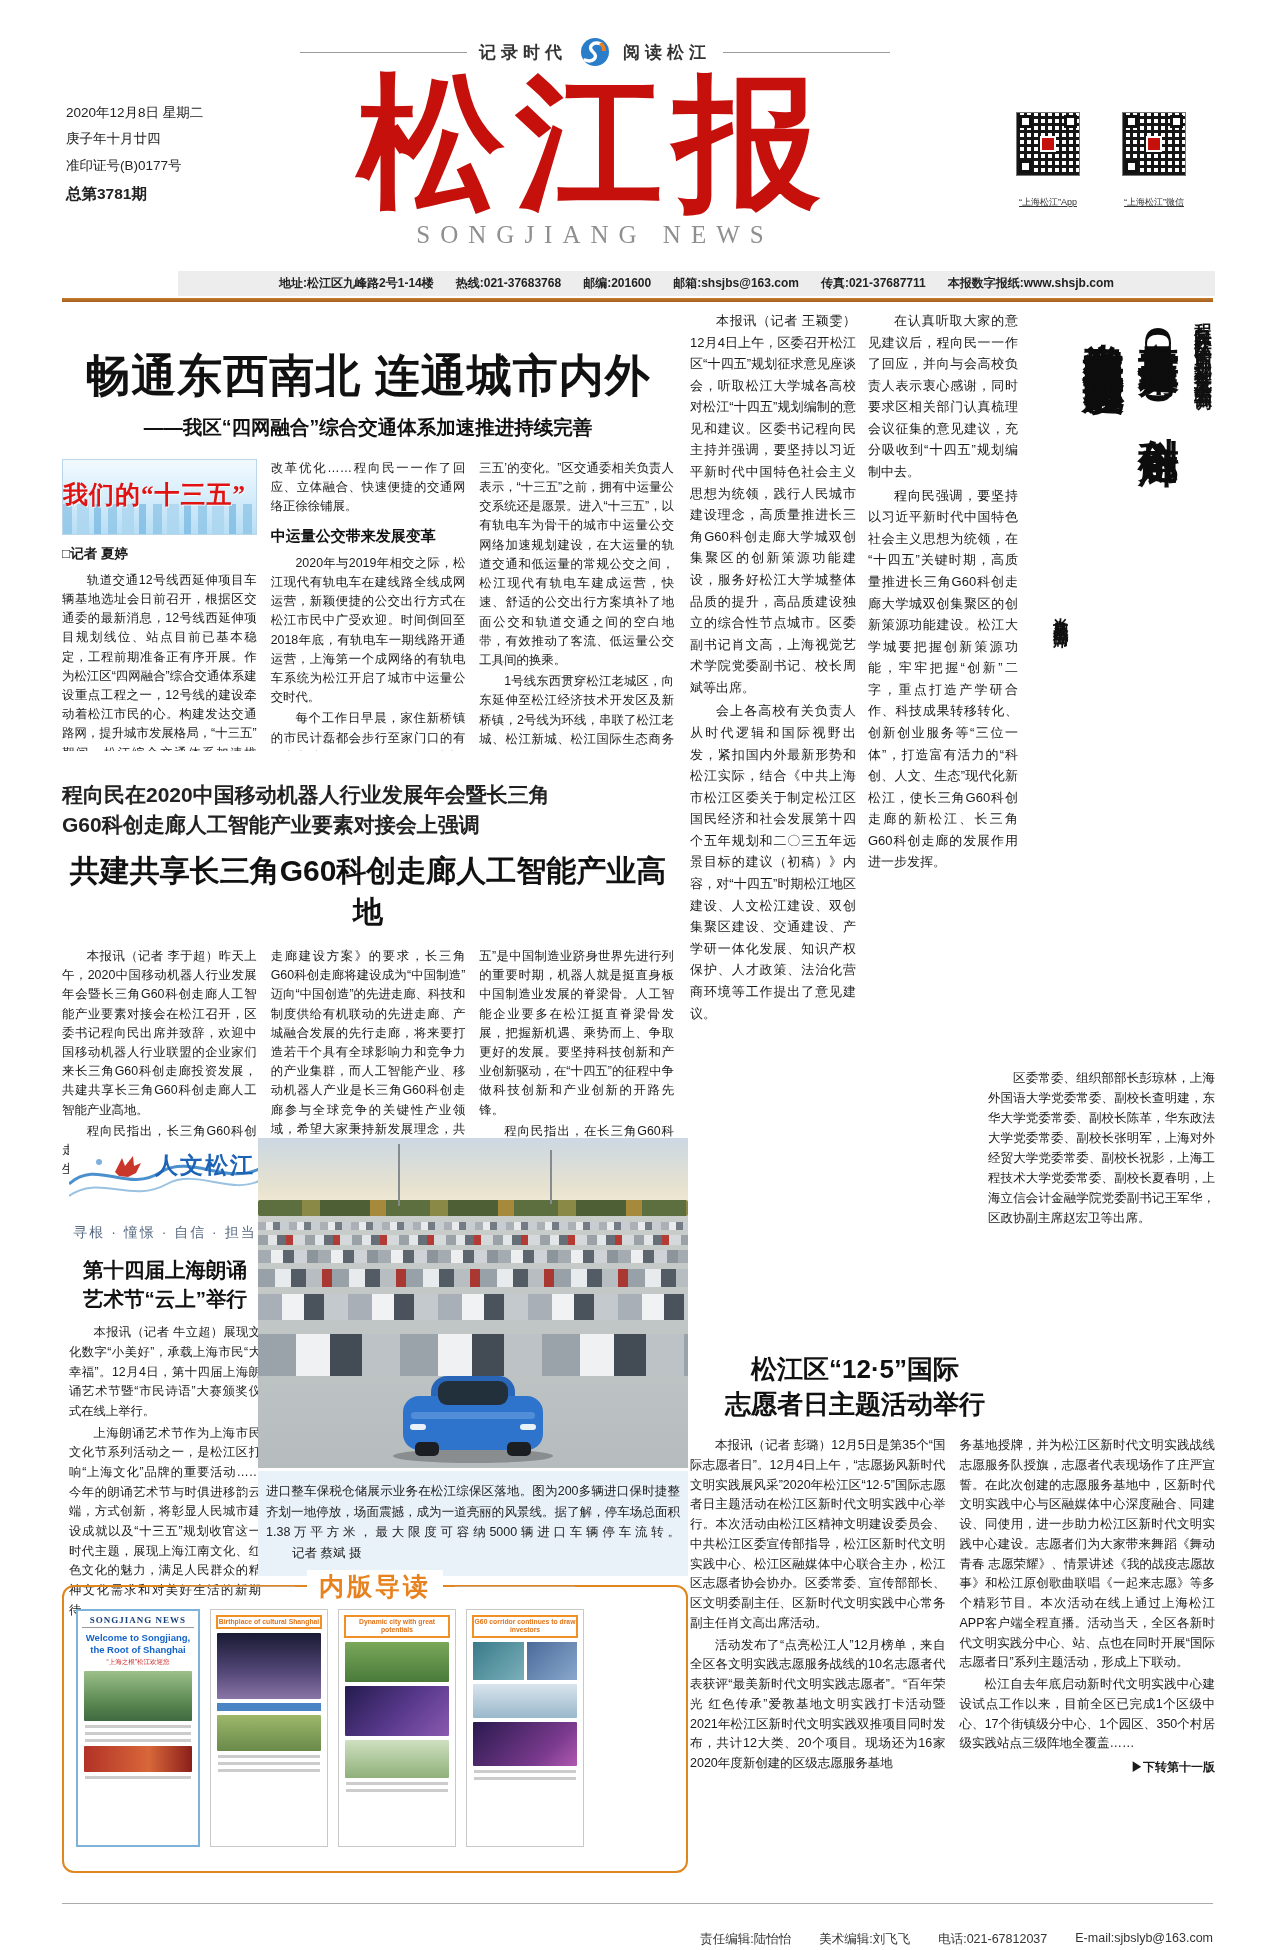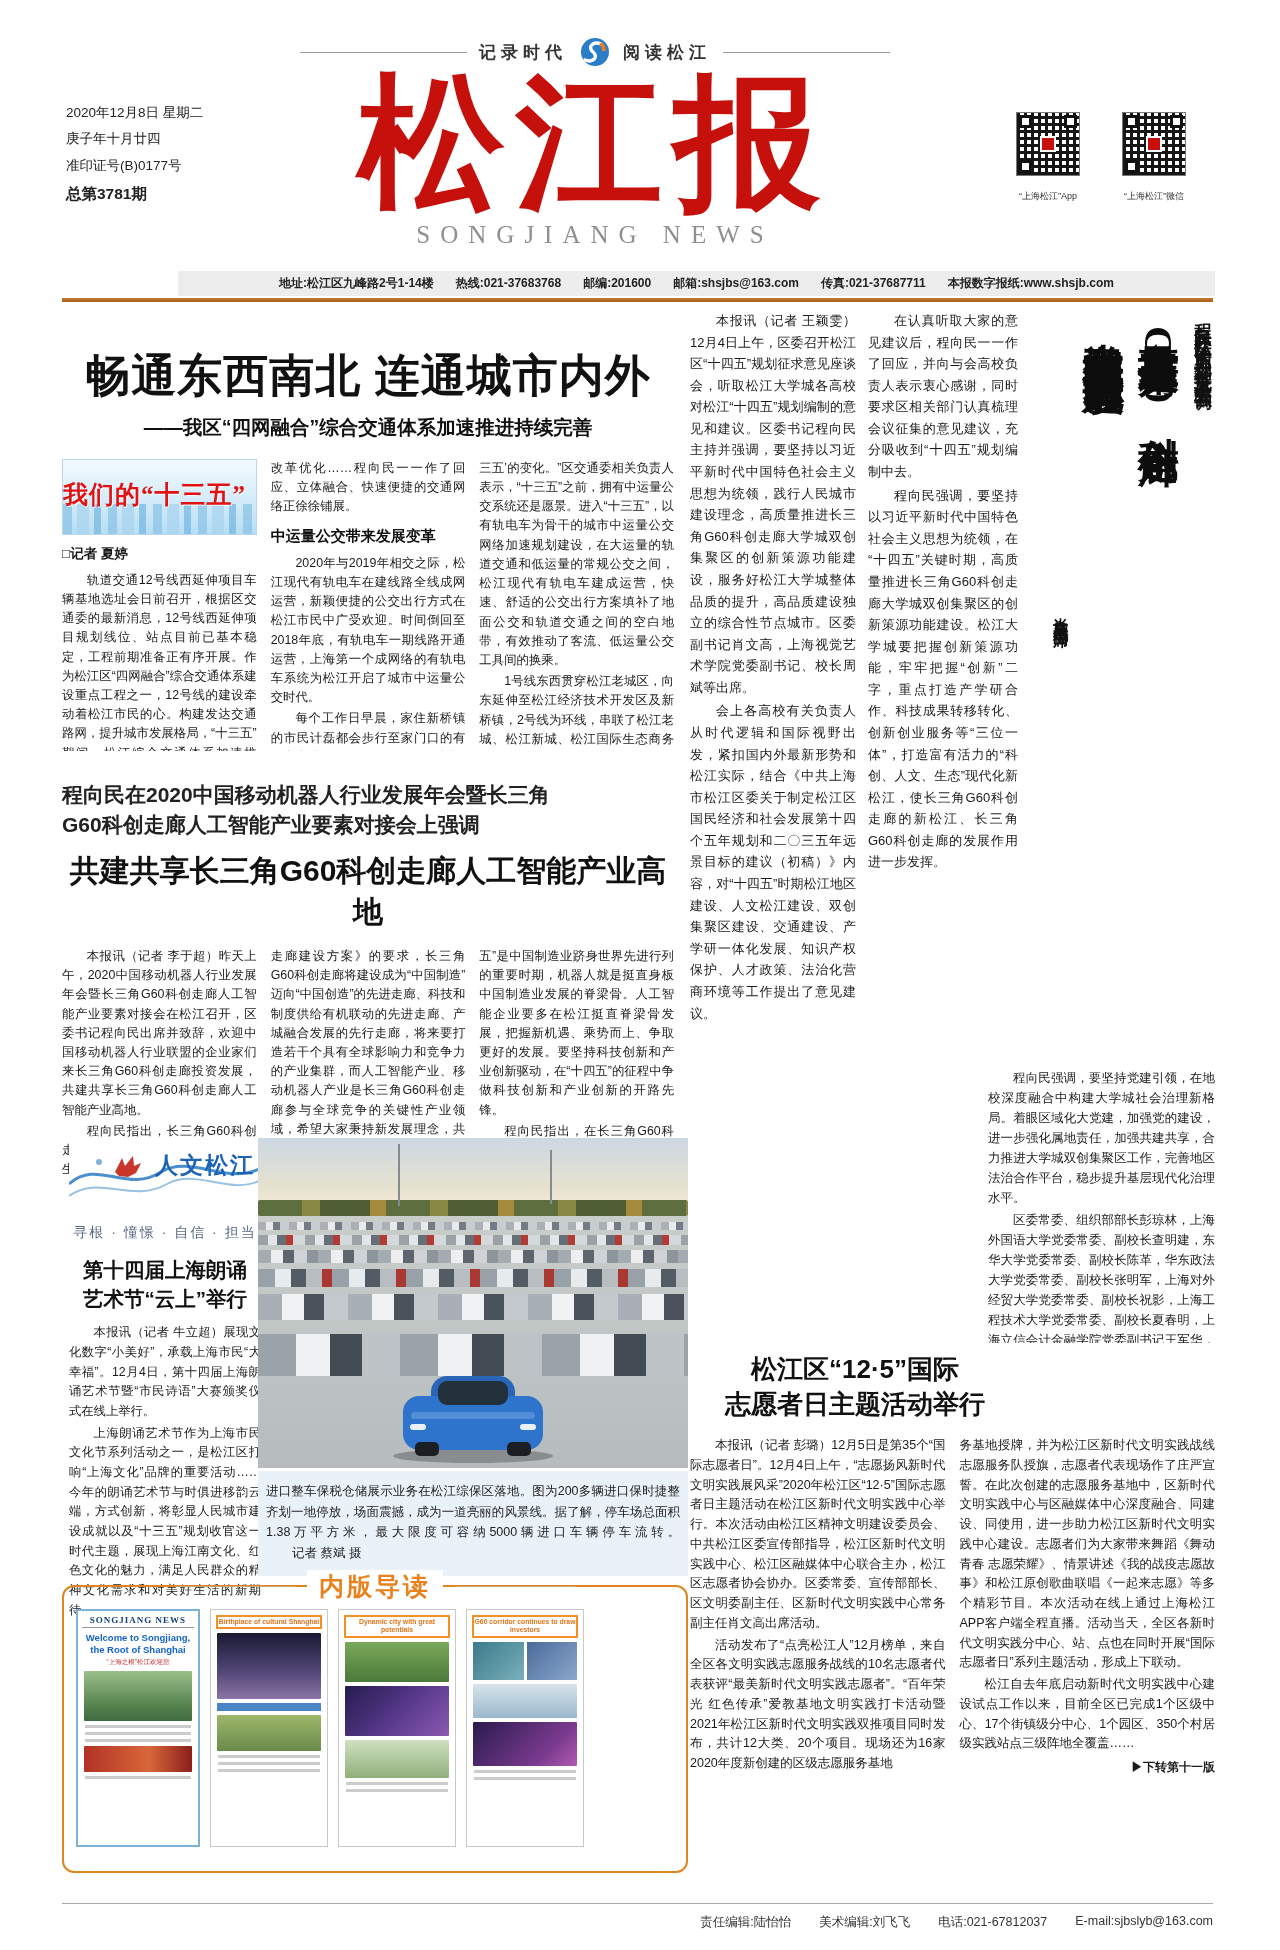--- a/index.html
+++ b/index.html
@@ -21,21 +21,21 @@
                color:#c5100c;letter-spacing:12px;margin-top:2px;}
   .paper-en{font-family:"Liberation Serif",serif;font-size:25px;letter-spacing:10px;color:#8f8f8f;margin-top:2px;}
   .qr-group{position:absolute;left:1008px;top:112px;display:flex;gap:26px;}
   .qr-wrap{width:80px;text-align:center;}
   .qr{position:relative;width:62px;height:62px;margin:0 auto;border:1px solid #777;background:#fff;
       background-image:repeating-linear-gradient(0deg,#161616 0 3px,transparent 3px 7px),
                        repeating-linear-gradient(90deg,#161616 0 3px,#fff 3px 7px);}
   .qr .fm{position:absolute;width:13px;height:13px;border:3px solid #111;background:#fff;box-sizing:border-box;}
   .qr .fm.tl{top:2px;left:2px}.qr .fm.tr{top:2px;right:2px}.qr .fm.bl{bottom:2px;left:2px}
   .qr .cb{position:absolute;inset:23px;background:#c5100c;border:2px solid #fff;}
-  .qr-label{font-size:9px;color:#333;margin-top:14px;white-space:nowrap;}
+  .qr-label{font-size:9px;color:#333;margin-top:20px;white-space:nowrap;text-decoration:underline;}
 
   
   .contact-bar{position:absolute;left:178px;top:271px;width:1037px;height:25px;background:#ededed;
                display:flex;align-items:center;justify-content:center;gap:22px;font-size:12px;color:#222;font-weight:600;}
   .top-rule{position:absolute;left:62px;top:298px;width:1151px;height:4px;background:linear-gradient(180deg,#c67a2c,#a35f1e);}
 
   
   .lead{position:absolute;left:62px;top:310px;width:612px;}
   .lead h1{margin:40px 0 0;text-align:center;font-size:45px;font-weight:900;letter-spacing:1px;color:#111;line-height:1.15;}
   .lead .subhead{text-align:center;font-size:19.5px;font-weight:600;color:#111;margin-top:12px;}
@@ -135,21 +135,21 @@
   .lab3{height:34px;background:linear-gradient(180deg,#d8e4ec,#9ab8cc);}
   .citynight{height:44px;background:linear-gradient(135deg,#2a1a4e,#7a3a8e 70%,#b05ab0);}
   .promo{width:76px;position:relative;padding-top:2px;}
   .promo-vert{writing-mode:vertical-lr;height:196px;margin:0 auto;}
   .promo-vert .main{font-size:16px;font-weight:900;color:#222a3a;letter-spacing:2px;margin-right:6px;}
   .promo-vert .pl{font-size:12.5px;font-weight:700;color:#c03a28;margin-right:4px;letter-spacing:1px;}
   .promo-vert .p2{padding-top:16px;} .promo-vert .p3{padding-top:32px;}
   .promo-note{margin-top:8px;text-align:center;font-size:11.5px;font-weight:700;color:#333;line-height:1.5;}
 
   
-  .footer{position:absolute;left:62px;top:1903px;width:1151px;border-top:1px solid #aaa;padding-top:10px;
+  .footer{position:absolute;left:62px;top:1903px;width:1151px;border-top:1px solid #aaa;padding-top:27px;
           display:flex;justify-content:flex-end;gap:28px;font-size:12.5px;color:#333;}
 </style>
 </head>
 <body>
 
 <div class="page">
 
   <div class="date-block">
     <div>2020年12月8日 星期二</div>
     <div>庚子年十月廿四</div>
@@ -316,21 +316,20 @@
         <p>程向民强调，要坚持以习近平新时代中国特色社会主义思想为统领，在“十四五”关键时期，高质量推进长三角G60科创走廊大学城双创集聚区的创新策源功能建设。松江大学城要把握创新策源功能，牢牢把握“创新”二字，重点打造产学研合作、科技成果转移转化、创新创业服务等“三位一体”，打造富有活力的“科创、人文、生态”现代化新松江，使长三角G60科创走廊的新松江、长三角G60科创走廊的发展作用进一步发挥。</p>
       </div>
       <div class="vblock">
         <div class="vkicker">程向民在松江区『十四五』规划征求意见座谈会上强调</div>
         <div class="vh">高质量推进长三角G60科创走廊</div>
         <div class="vh">大学城双创集聚区的创新策源功能建设</div>
         <div class="vattend">肖文高周斌等出席</div>
       </div>
     </div>
     <div class="ptail">
-      <p>程向民强调，要坚持党建引领，在地校深度融合中构建大学城社会治理新格局。着眼区域化大党建，加强党的建设，进一步强化属地责任，加强共建共享，合力推进大学城双创集聚区工作，完善地区法治合作平台，稳步提升基层现代化治理水平。</p>
       <p>区委常委、组织部部长彭琼林，上海外国语大学党委常委、副校长查明建，东华大学党委常委、副校长陈革，华东政法大学党委常委、副校长张明军，上海对外经贸大学党委常委、副校长祝影，上海工程技术大学党委常委、副校长夏春明，上海立信会计金融学院党委副书记王军华，区政协副主席赵宏卫等出席。</p>
     </div>
   </div>
 
   <div class="volunteer">
     <div class="vh2">
       <div>松江区“12·5”国际</div>
       <div>志愿者日主题活动举行</div>
     </div>
     <div class="cols">

